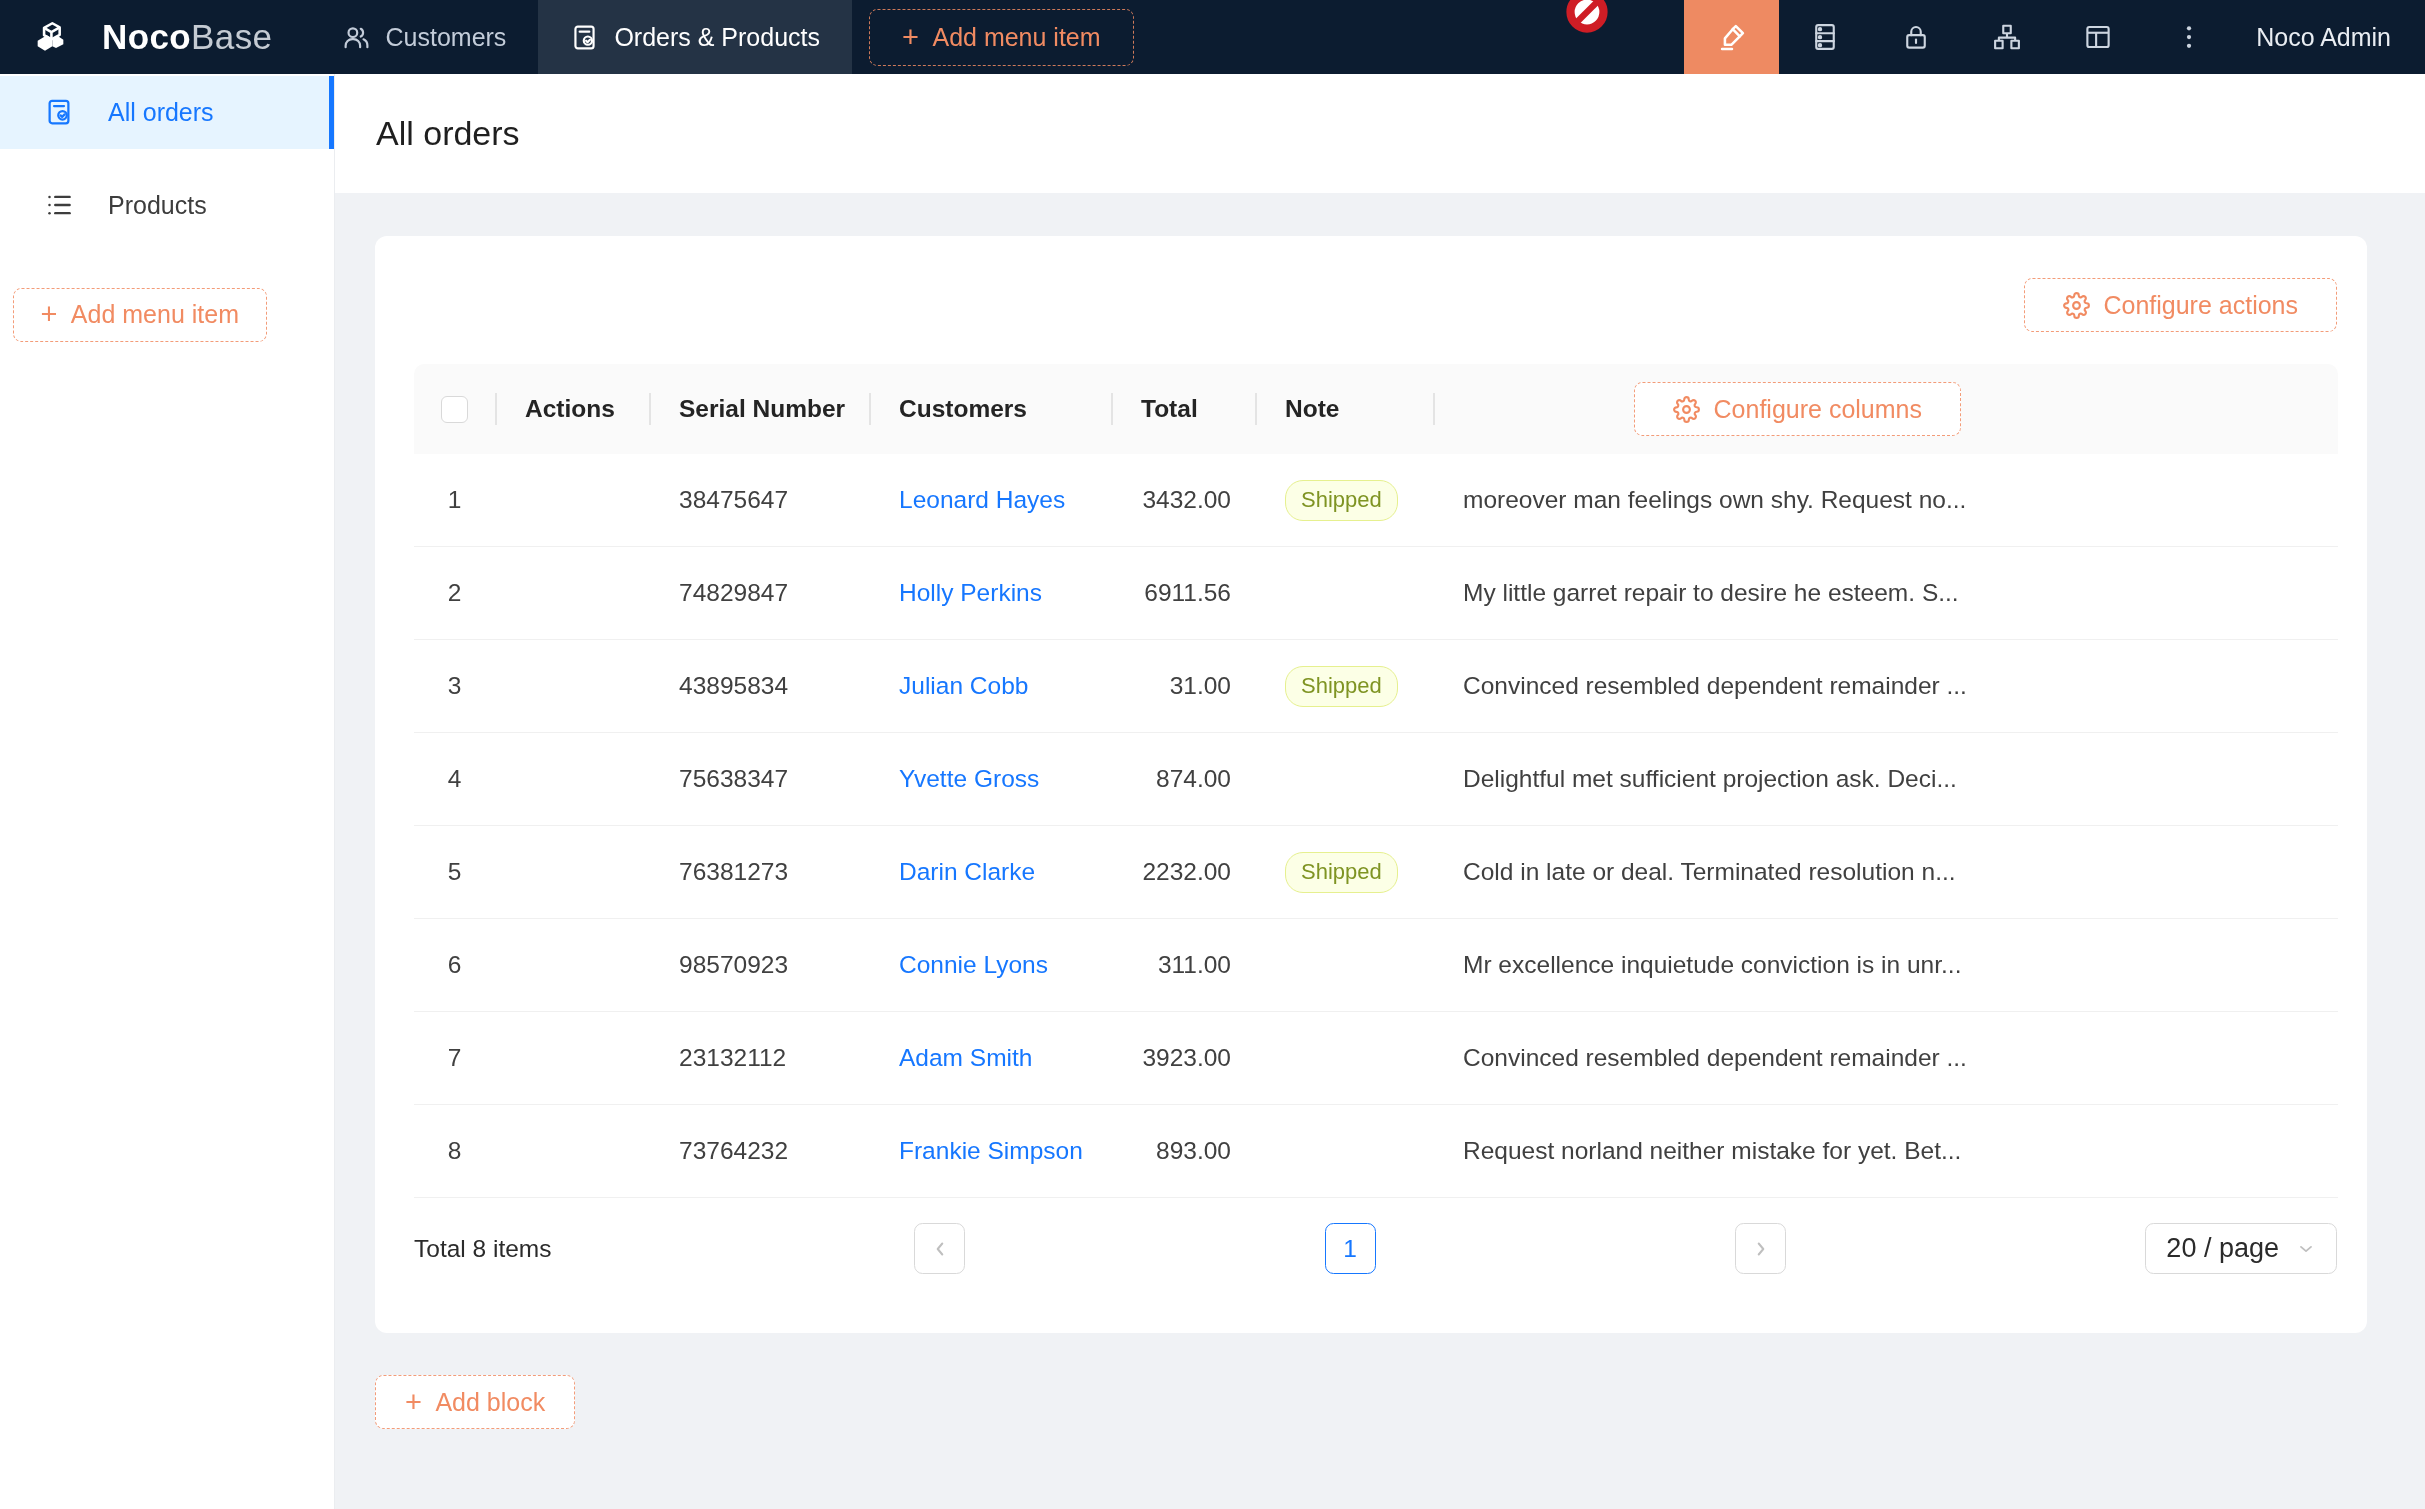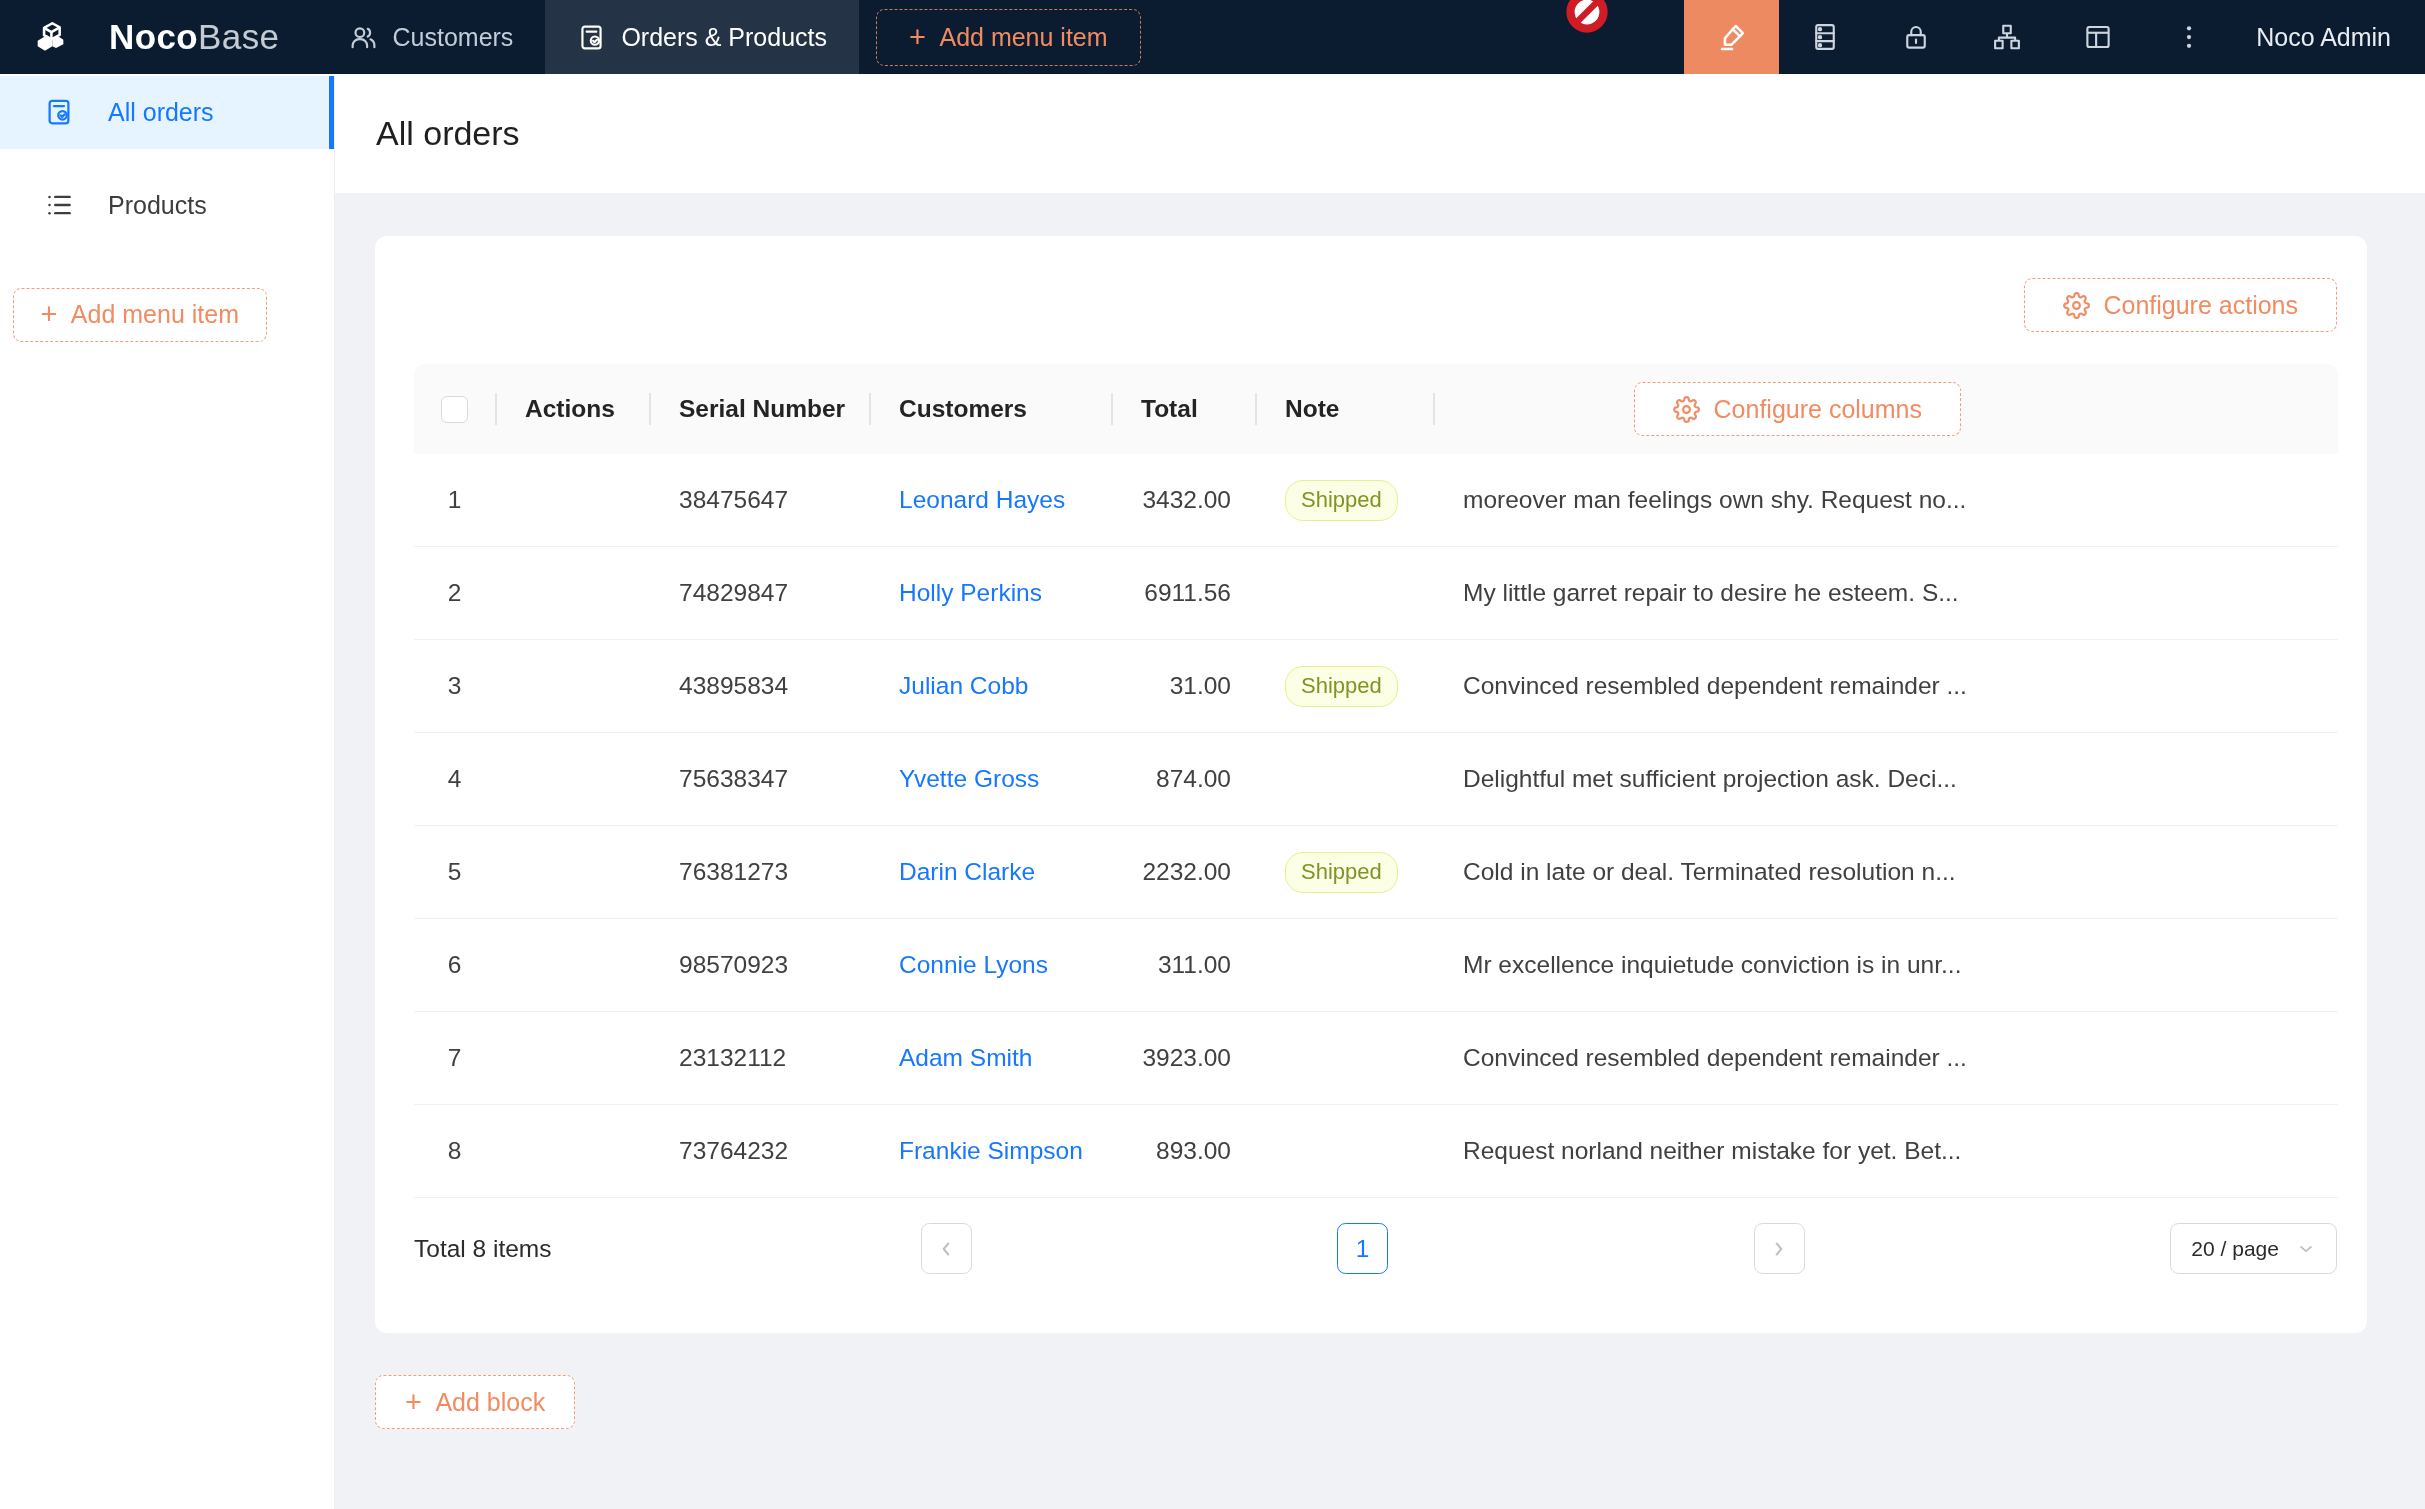--- a/index.html
+++ b/index.html
@@ -11,21 +11,21 @@
     --tag-shipped-border:#e6f08f;
     --tag-shipped-text:#7f9423;
   }
   *{margin:0;padding:0;box-sizing:border-box;}
   html,body{width:2426px;height:1509px;overflow:hidden;}
   body{font-family:"Liberation Sans","DejaVu Sans",sans-serif;background:#fff;color:#404040;}
   svg{display:block;}
 
   
   .topbar{position:relative;height:74px;background:var(--topbar-bg);display:flex;align-items:stretch;overflow:hidden;}
-  .logo{display:flex;align-items:center;gap:31px;padding:0 37px 0 34px;cursor:pointer;}
+  .logo{display:flex;align-items:center;gap:24px;padding:0 37px 0 34px;cursor:pointer;}
   .logo-main{font-size:35px;font-weight:bold;color:#ffffff;letter-spacing:0.4px;}
   .logo-sub{font-size:35px;font-weight:300;color:#dfe4ea;opacity:.88;letter-spacing:0.4px;}
   .topnav{display:flex;align-items:stretch;}
   .topnav-item{display:flex;align-items:center;gap:15px;padding:0 32px;font-size:25px;color:#c3ccd9;cursor:pointer;white-space:nowrap;}
   .topnav-item .nav-ico{color:#c3ccd9;}
   .topnav-item.active{background:rgba(255,255,255,.10);color:#ffffff;}
   .topnav-item.active .nav-ico{color:#ffffff;}
   .dashed-btn{display:inline-flex;align-items:center;justify-content:center;gap:13.5px;background:transparent;
     border:1.7px dashed rgba(241,139,98,.85);border-radius:8.5px;color:var(--accent-orange);
     font-size:25px;font-family:inherit;cursor:pointer;white-space:nowrap;}
@@ -76,21 +76,21 @@
   .tag{display:inline-flex;align-items:center;height:41px;padding:0 15px;font-size:22px;border-radius:18px;
     background:var(--tag-shipped-bg);border:1.7px solid var(--tag-shipped-border);color:var(--tag-shipped-text);}
 
   
   .pagination{display:flex;justify-content:space-between;align-items:center;gap:14px;margin-top:25px;}
   .pg-total{font-size:24.5px;color:#2b2b2b;margin-right:3.4px;}
   .pg-btn{width:51px;height:51px;display:flex;align-items:center;justify-content:center;background:#fff;
     border:1.7px solid #d9d9d9;border-radius:8.5px;color:#bfbfbf;font-size:24.5px;font-family:inherit;cursor:pointer;}
   .pg-btn.current{border-color:var(--primary-blue);color:var(--primary-blue);font-weight:500;}
   .pg-select{height:51px;display:flex;align-items:center;gap:17px;padding:0 20px;background:#fff;
-    border:1.7px solid #d9d9d9;border-radius:8.5px;font-size:21px;color:#2b2b2b;cursor:pointer;}
+    border:1.7px solid #d9d9d9;border-radius:8.5px;font-size:27px;color:#2b2b2b;cursor:pointer;}
   .pg-select .chev{color:#bfbfbf;}
 
   .add-block{height:54px;padding:0 29px;margin-top:42px;background:#fff;}
 </style>
 </head>
 <body>
 
 <header class="topbar">
   <div class="logo">
     <svg width="44" height="44" viewBox="0 0 24 24">

